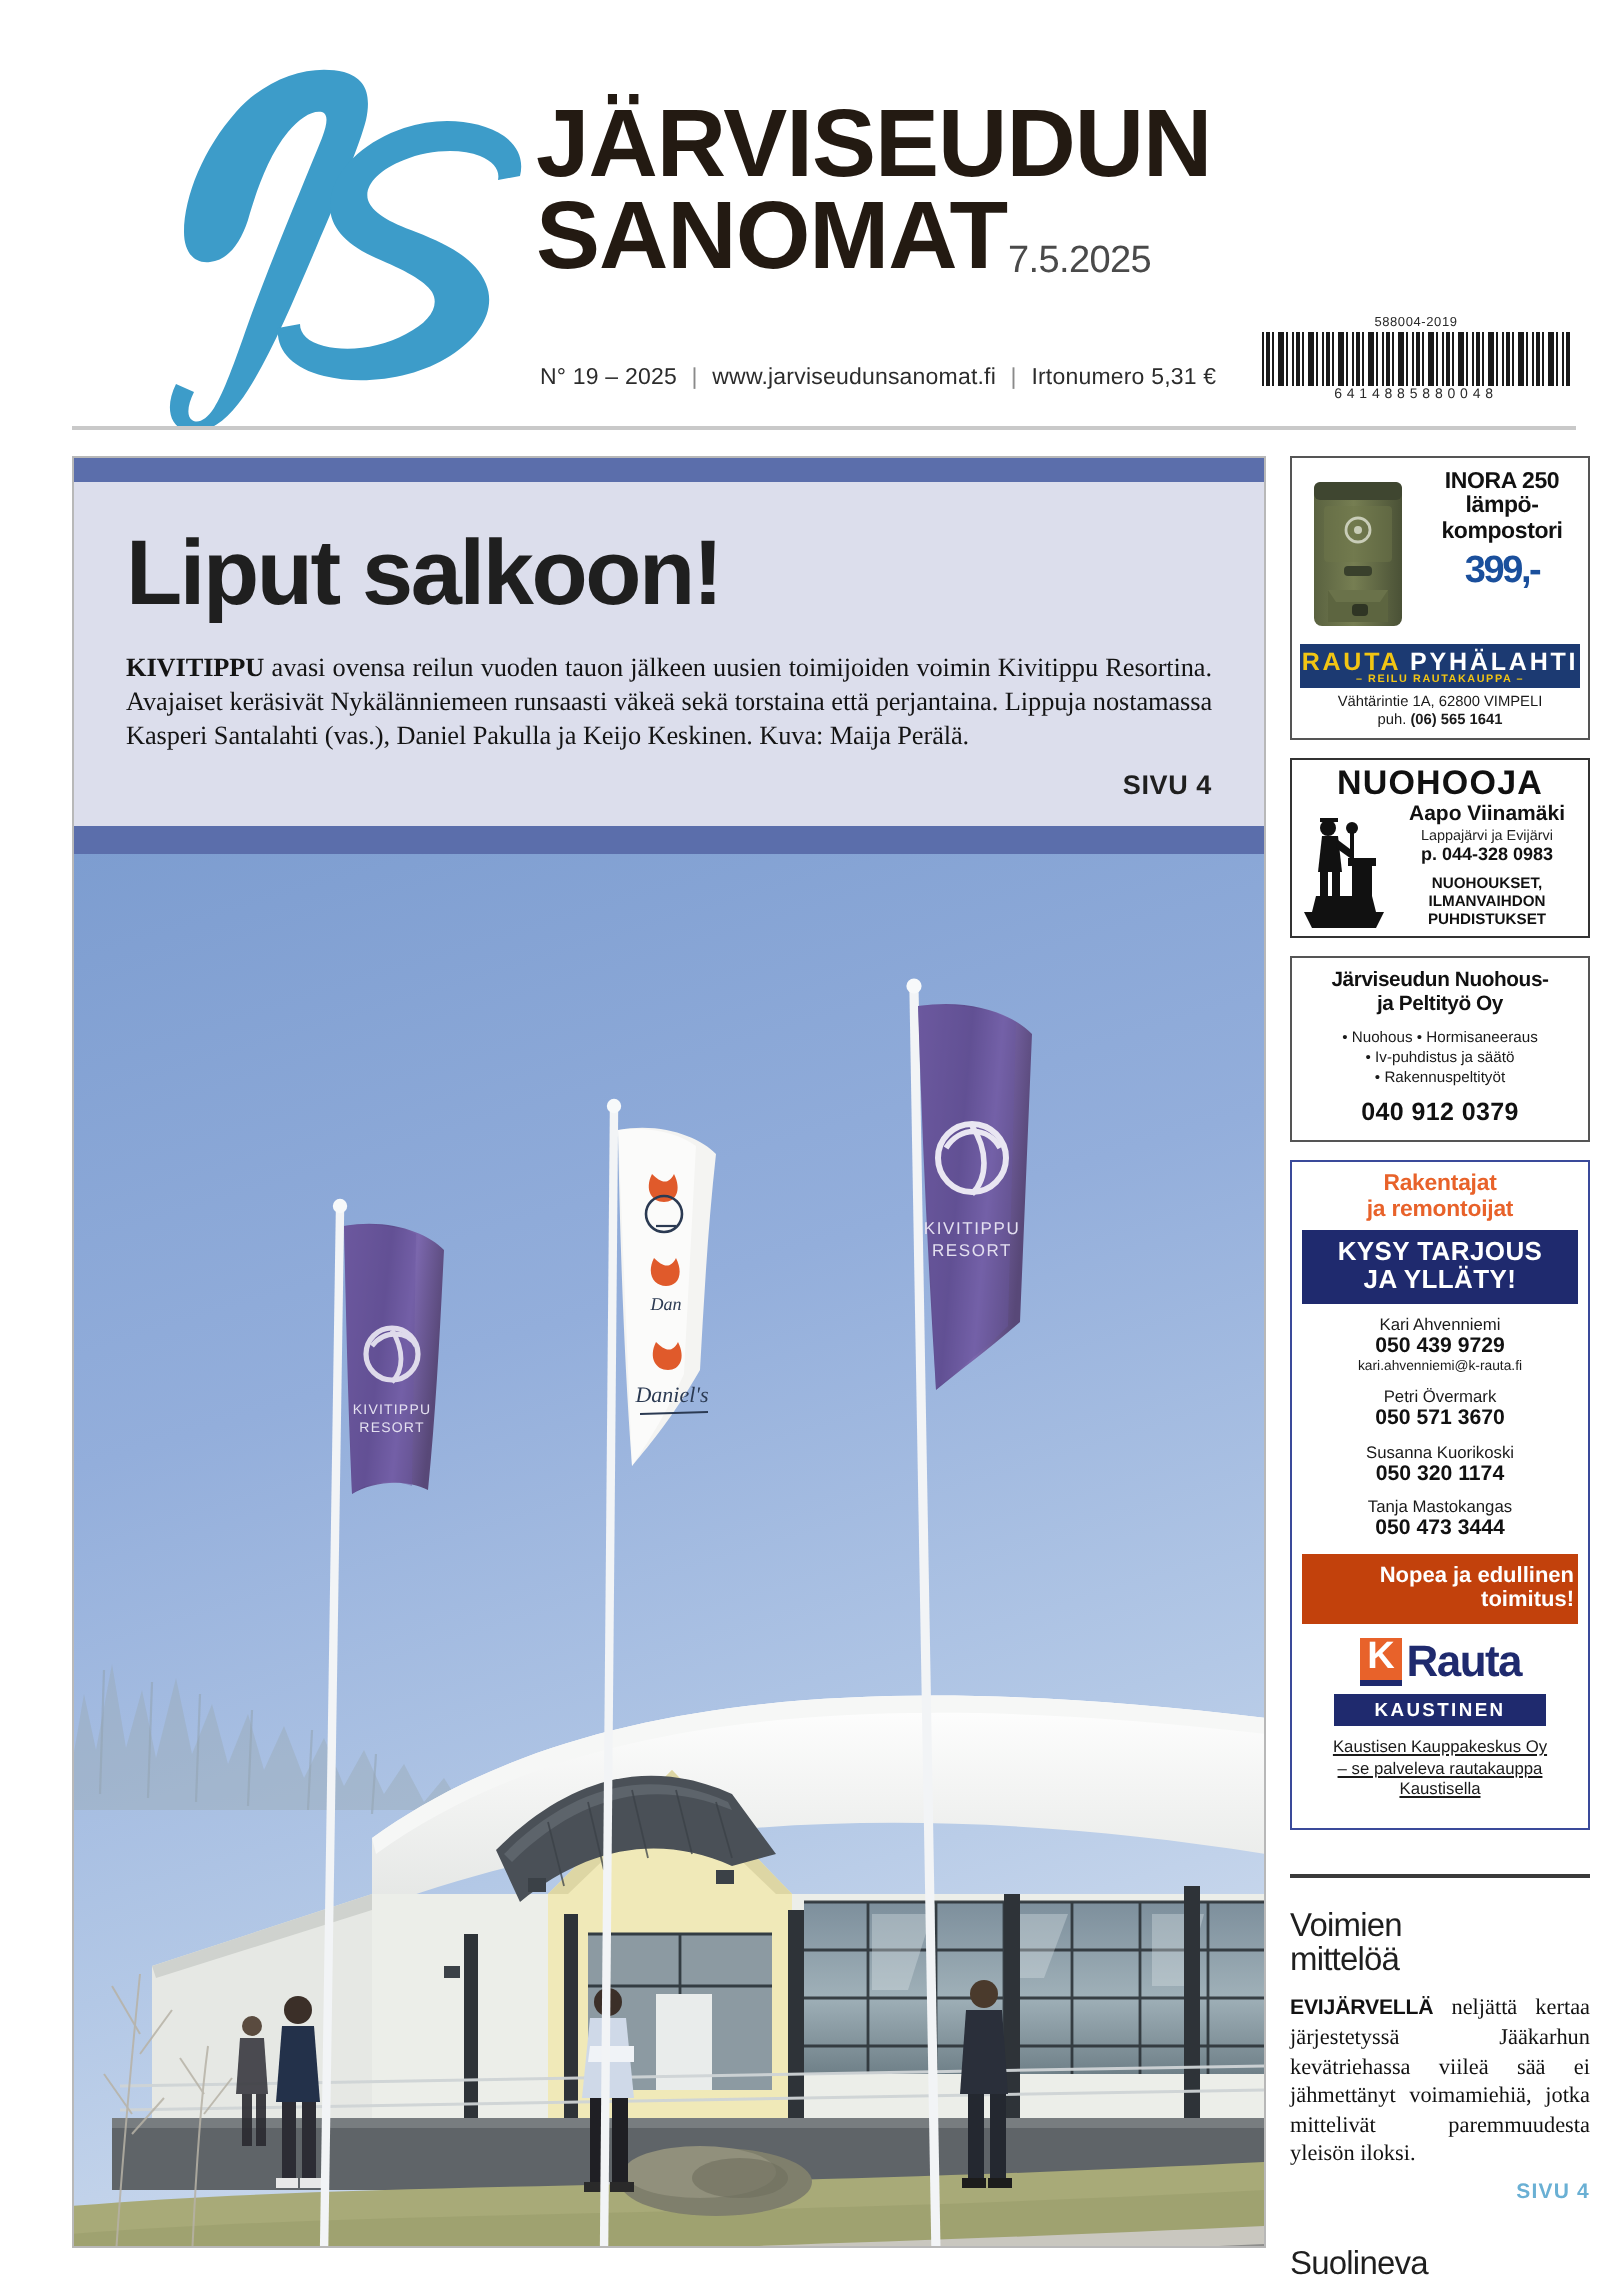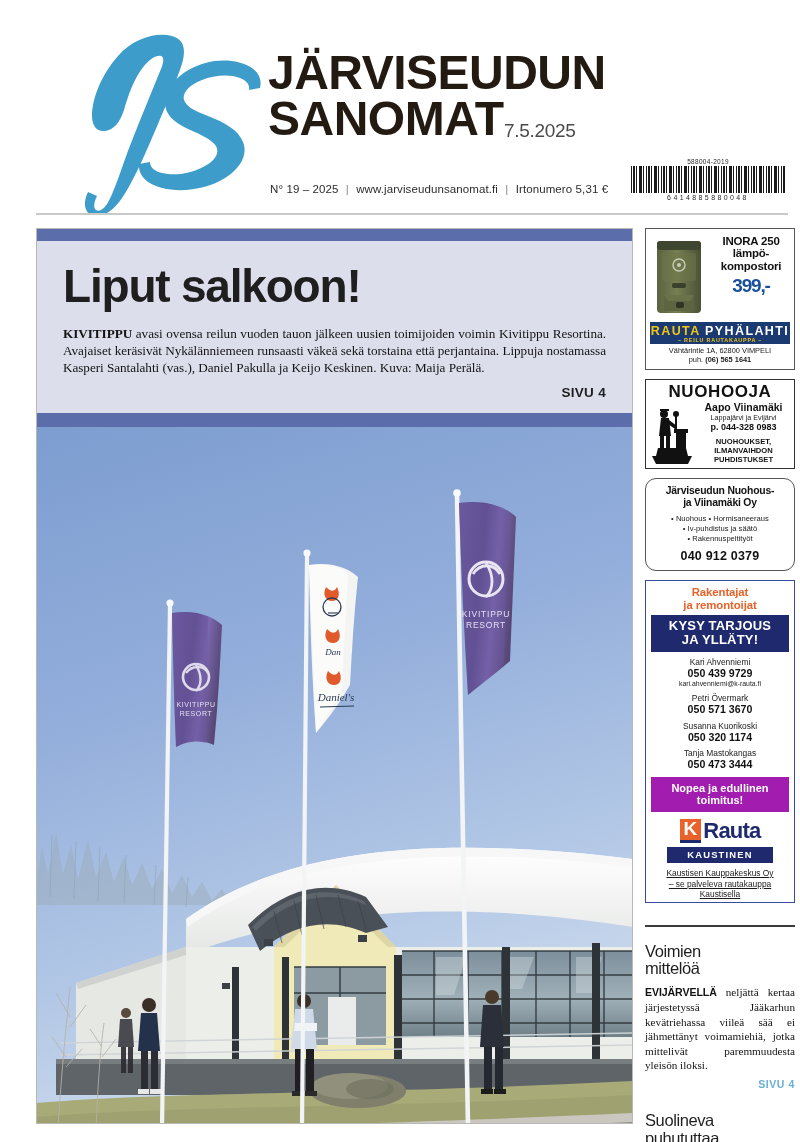--- a/index.html
+++ b/index.html
@@ -254,21 +254,21 @@
   .nuoho-places { font-size: 7.2px; color: #222; line-height: 1.2; margin-top: 1px; }
   .nuoho-phone { font-size: 9px; font-weight: 700; color: #111; line-height: 1.2; }
   .nuoho-serv {
     font-size: 7.6px; font-weight: 700; color: #111;
     line-height: 1.2; margin-top: 4px; text-align: center;
   }
 
   
   .ad-peltityo {
     border: 1px solid #555;
-    border-radius: 11px;
+    border-radius: 0;
     background: #fff;
     padding: 6px 5px 7px;
     text-align: center;
   }
   .pelti-title {
     font-size: 10.4px; font-weight: 700; color: #111;
     line-height: 1.14; letter-spacing: -0.2px;
   }
   .pelti-list {
     font-size: 7.6px; color: #1a1a1a;
@@ -276,41 +276,41 @@
   }
   .pelti-phone {
     font-size: 12.5px; font-weight: 700; color: #111;
     letter-spacing: 0.2px; margin-top: 5px;
   }
 
   
   .ad-krauta {
     border: 1px solid #3a4a9a;
     background: #fff;
-    padding: 5px 5px 2px;
+    padding: 5px 5px 14px;
     text-align: center;
   }
   .kr-head {
     font-size: 11.4px; font-weight: 700; color: #e8622a;
     line-height: 1.1; letter-spacing: -0.1px;
   }
   .kr-banner {
     background: #1f2a6e; color: #fff;
     font-size: 13px; font-weight: 700;
     letter-spacing: 0.2px; line-height: 1.08;
     padding: 4px 2px 5px; margin-top: 4px;
   }
   .kr-person { margin-top: 5px; }
   .kr-pname { font-size: 8.4px; color: #1a1a1a; line-height: 1.2; }
   .kr-pnum { font-size: 10.6px; font-weight: 700; color: #111; line-height: 1.18; }
   .kr-email { font-size: 6.9px; color: #1a1a1a; line-height: 1.2; }
   .kr-fast {
-    background: #a21caf; color: #fff;
+    background: #c2410c; color: #fff;
     font-size: 11px; font-weight: 700; line-height: 1.1;
-    padding: 5px 2px 6px; margin-top: 6px;
+    padding: 5px 2px 6px; margin-top: 6px; text-align: right;
   }
   .kr-logo {
     margin-top: 7px;
     display: flex; align-items: center; justify-content: center; gap: 2px;
   }
   .kr-k {
     background: #e8622a; color: #fff;
     font-size: 19px; font-weight: 700;
     padding: 0 4px 1px; line-height: 1.05;
     border-bottom: 3px solid #1f2a6e;
@@ -725,21 +725,21 @@
             <span>ILMANVAIHDON</span><br>
             <span>PUHDISTUKSET</span>
           </div>
         </div>
       </div>
     </div>
 
     <div class="ad ad-peltityo">
       <div class="pelti-title">
         <span>Järviseudun Nuohous-</span><br>
-        <span>ja Viinamäki Oy</span>
+        <span>ja Peltityö Oy</span>
       </div>
       <div class="pelti-list">
         <span>• Nuohous • Hormisaneeraus</span><br>
         <span>• Iv-puhdistus ja säätö</span><br>
         <span>• Rakennuspeltityöt</span>
       </div>
       <div class="pelti-phone">040 912 0379</div>
     </div>
 
     <div class="ad ad-krauta">

